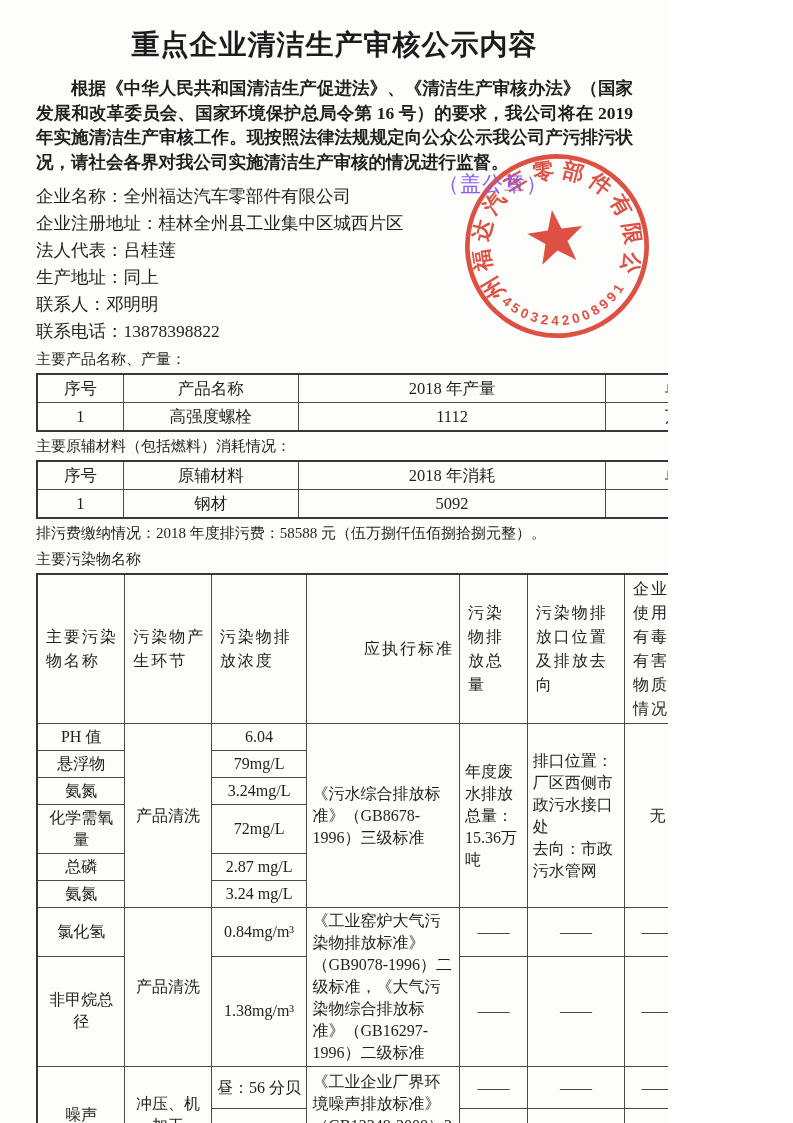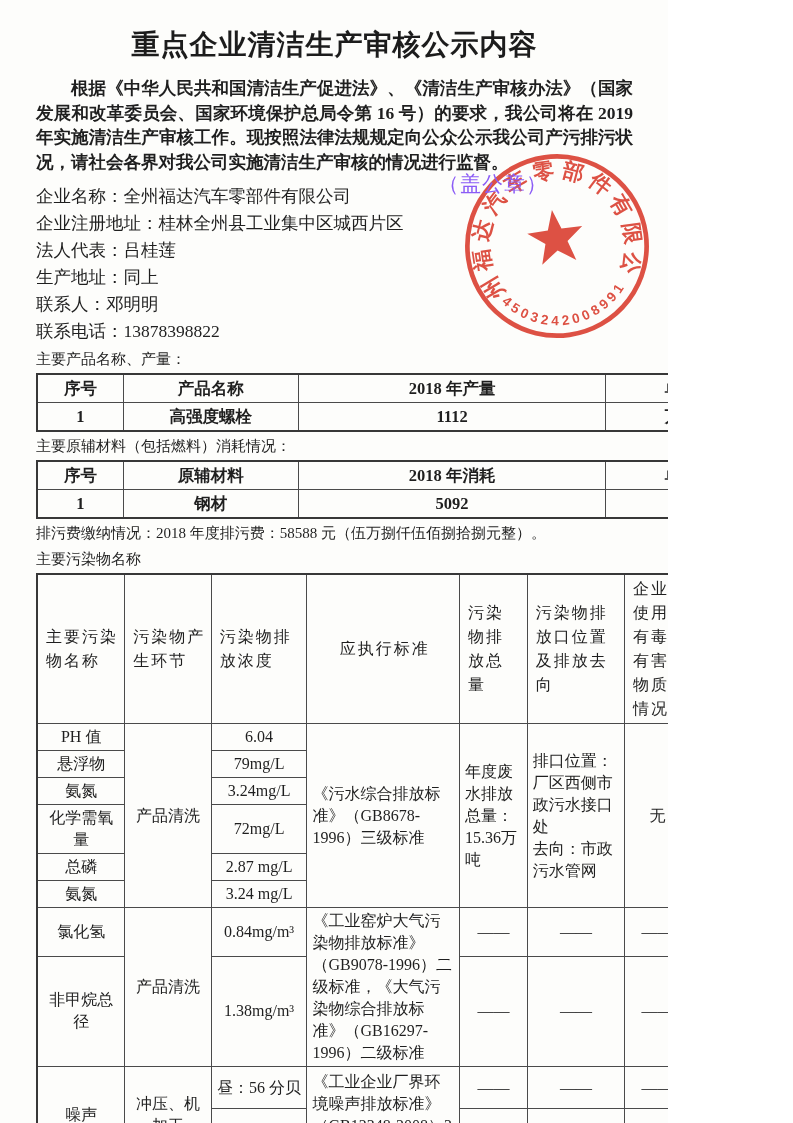--- a/index.html
+++ b/index.html
@@ -17,31 +17,31 @@
     margin:0;font-size:17.5px;line-height:24.5px;text-indent:2em;
     text-align:justify;color:#1f1f1f;font-weight:bold;
   }
   .info-block{margin-top:9px;}
   .info-line{font-size:17.5px;line-height:27px;color:#1f1f1f;}
   .section-label{margin:2px 0 0 0;font-size:15px;line-height:24px;color:#1f1f1f;}
   table{border-collapse:collapse;width:722px;table-layout:fixed;}
   .simple-table{margin-top:2px;border:2px solid #383838;}
   .simple-table th,.simple-table td{
     border:1px solid #4a4a4a;height:25px;text-align:center;vertical-align:middle;
-    font-size:16.5px;font-weight:700;padding:1px 4px;color:#1f1f1f;overflow:hidden;
+    font-size:16.5px;font-weight:400;padding:1px 4px;color:#1f1f1f;overflow:hidden;
   }
   .main-table{margin-top:2px;border:2px solid #383838;}
   .main-table th,.main-table td{
     border:1px solid #4a4a4a;vertical-align:middle;font-weight:400;
     font-size:16px;color:#1f1f1f;padding:2px 5px;overflow:hidden;
   }
   .main-table th{
     text-align:left;letter-spacing:2px;line-height:24px;height:92px;padding-left:8px;
   }
-  .main-table th.center{text-align:center;letter-spacing:2px;}
+  .main-table th.center{text-align:right;letter-spacing:2px;}
   .main-table td{text-align:center;line-height:22px;}
   .main-table td.left{text-align:left;}
   .main-table td.preline{white-space:pre-line;text-align:left;}
   .r26{height:26px;} .r44{height:44px;} .r46{height:46px;}
   .r104{height:104px;} .r42{height:42px;} .r56{height:56px;}
   .seal-wrap{position:absolute;left:458px;top:145px;width:198px;height:198px;pointer-events:none;}
   .seal-wrap svg{opacity:.88;}
   .seal-overlay{
     position:absolute;left:438px;top:170px;font-size:21px;letter-spacing:1px;
     color:#8b5cf6;z-index:5;

